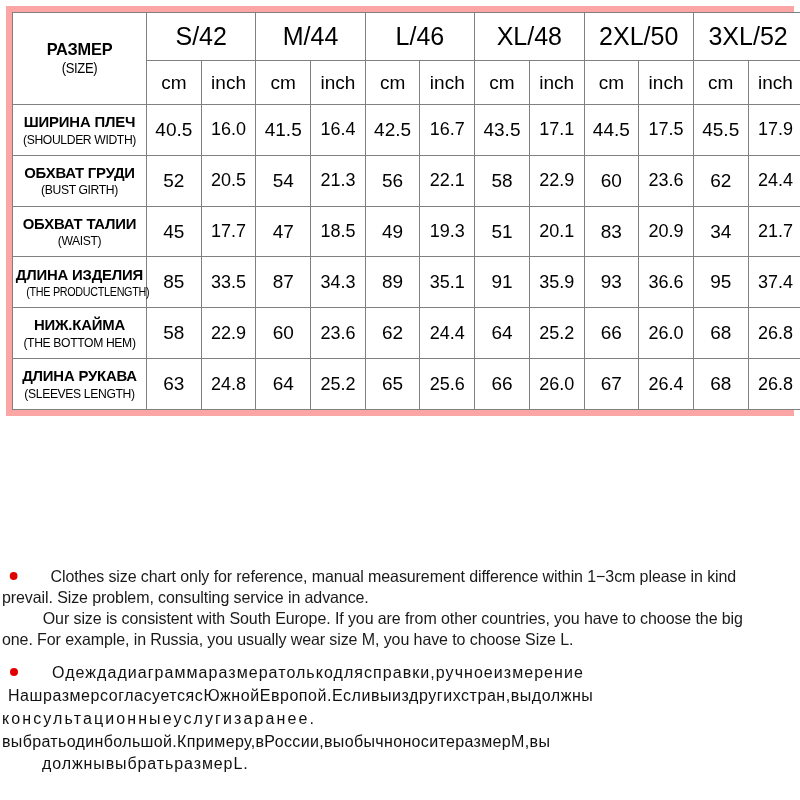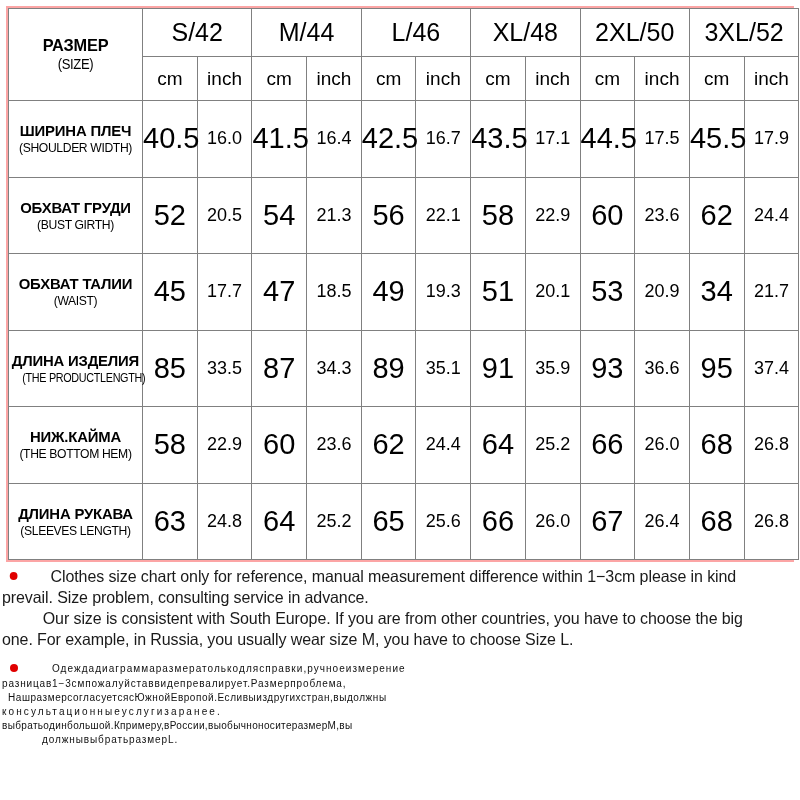--- a/index.html
+++ b/index.html
@@ -21,23 +21,23 @@
     height: 800px;
     box-sizing: border-box;
   }
 
   
   .chart-wrap {
     position: absolute;
     left: 6px;
     top: 6px;
     width: 788px;
-    height: 556px;
+    height: 410px;
     box-sizing: border-box;
-    border: 2px solid #fca5a5;
+    border: 6px solid #fca5a5;
     background: #ffffff;
   }
 
   table.size-table {
     width: 100%;
     height: 100%;
     border-collapse: collapse;
     table-layout: fixed;
     background: #ffffff;
   }
@@ -97,21 +97,21 @@
     font-weight: normal;
     letter-spacing: -0.4px;
     white-space: nowrap;
     transform: scaleX(0.9);
     margin-top: 1px;
   }
 
   
   .cell-cm {
     color: #ee0000;
-    font-size: 29px;
+    font-size: 19px;
     font-weight: bold;
   }
   .cell-inch {
     color: #000000;
     font-size: 18px;
     font-weight: normal;
   }
 
   
   .notes {
@@ -150,21 +150,21 @@
     transform-origin: left top;
   }
   .note-en .para2 {
     display: block;
     text-indent: 42px;
   }
 
   
   .note-ru {
     margin-top: 12px;
-    font-size: 10px;
+    font-size: 16px;
     line-height: 1.42;
     color: #101010;
     font-family: "Liberation Sans", "DejaVu Sans", sans-serif;
     transform-origin: left top;
   }
   .ru-line {
     display: block;
     white-space: nowrap;
   }
   .ru-l1 { letter-spacing: 1.05px; }
@@ -270,21 +270,21 @@
             <span class="en">(WAIST)</span>
           </td>
           <td class="cell-cm">45</td>
           <td class="cell-inch">17.7</td>
           <td class="cell-cm">47</td>
           <td class="cell-inch">18.5</td>
           <td class="cell-cm">49</td>
           <td class="cell-inch">19.3</td>
           <td class="cell-cm">51</td>
           <td class="cell-inch">20.1</td>
-          <td class="cell-cm">53</td>
+          <td class="cell-cm">83</td>
           <td class="cell-inch">20.9</td>
           <td class="cell-cm">34</td>
           <td class="cell-inch">21.7</td>
         </tr>
 
         <tr>
           <td class="row-label">
             <span class="ru">ДЛИНА ИЗДЕЛИЯ</span>
             <span class="en" style="transform:scaleX(0.8);">(THE PRODUCTLENGTH)</span>
           </td>
@@ -348,21 +348,20 @@
     <div class="note-block">
       <div class="note-en">
         <span class="bullet"></span><span>Clothes size chart only for reference, manual measurement difference within 1−3cm please in kind prevail. Size problem, consulting service in advance.</span>
         <span class="para2">Our size is consistent with South Europe. If you are from other countries, you have to choose the big one. For example, in Russia, you usually wear size M, you have to choose Size L.</span>
       </div>
     </div>
 
     <div class="note-block">
       <div class="note-ru">
         <span class="ru-line ru-l1"><span class="bullet"></span><span>Одеждадиаграммаразмератолькодлясправки,ручноеизмерение</span></span>
-        <span class="ru-line ru-l2">разницав1−3смпожалуйставвидепревалирует.Размерпроблема,</span>
         <span class="ru-line ru-l4">НашразмерсогласуетсясЮжнойЕвропой.Есливыиздругихстран,выдолжны</span>
         <span class="ru-line ru-l3">консультационныеуслугизаранее.</span>
         <span class="ru-line ru-l5">выбратьодинбольшой.Кпримеру,вРоссии,выобычноноситеразмерM,вы</span>
         <span class="ru-line ru-l6">должнывыбратьразмерL.</span>
       </div>
     </div>
 
   </div>
 </div>
 

